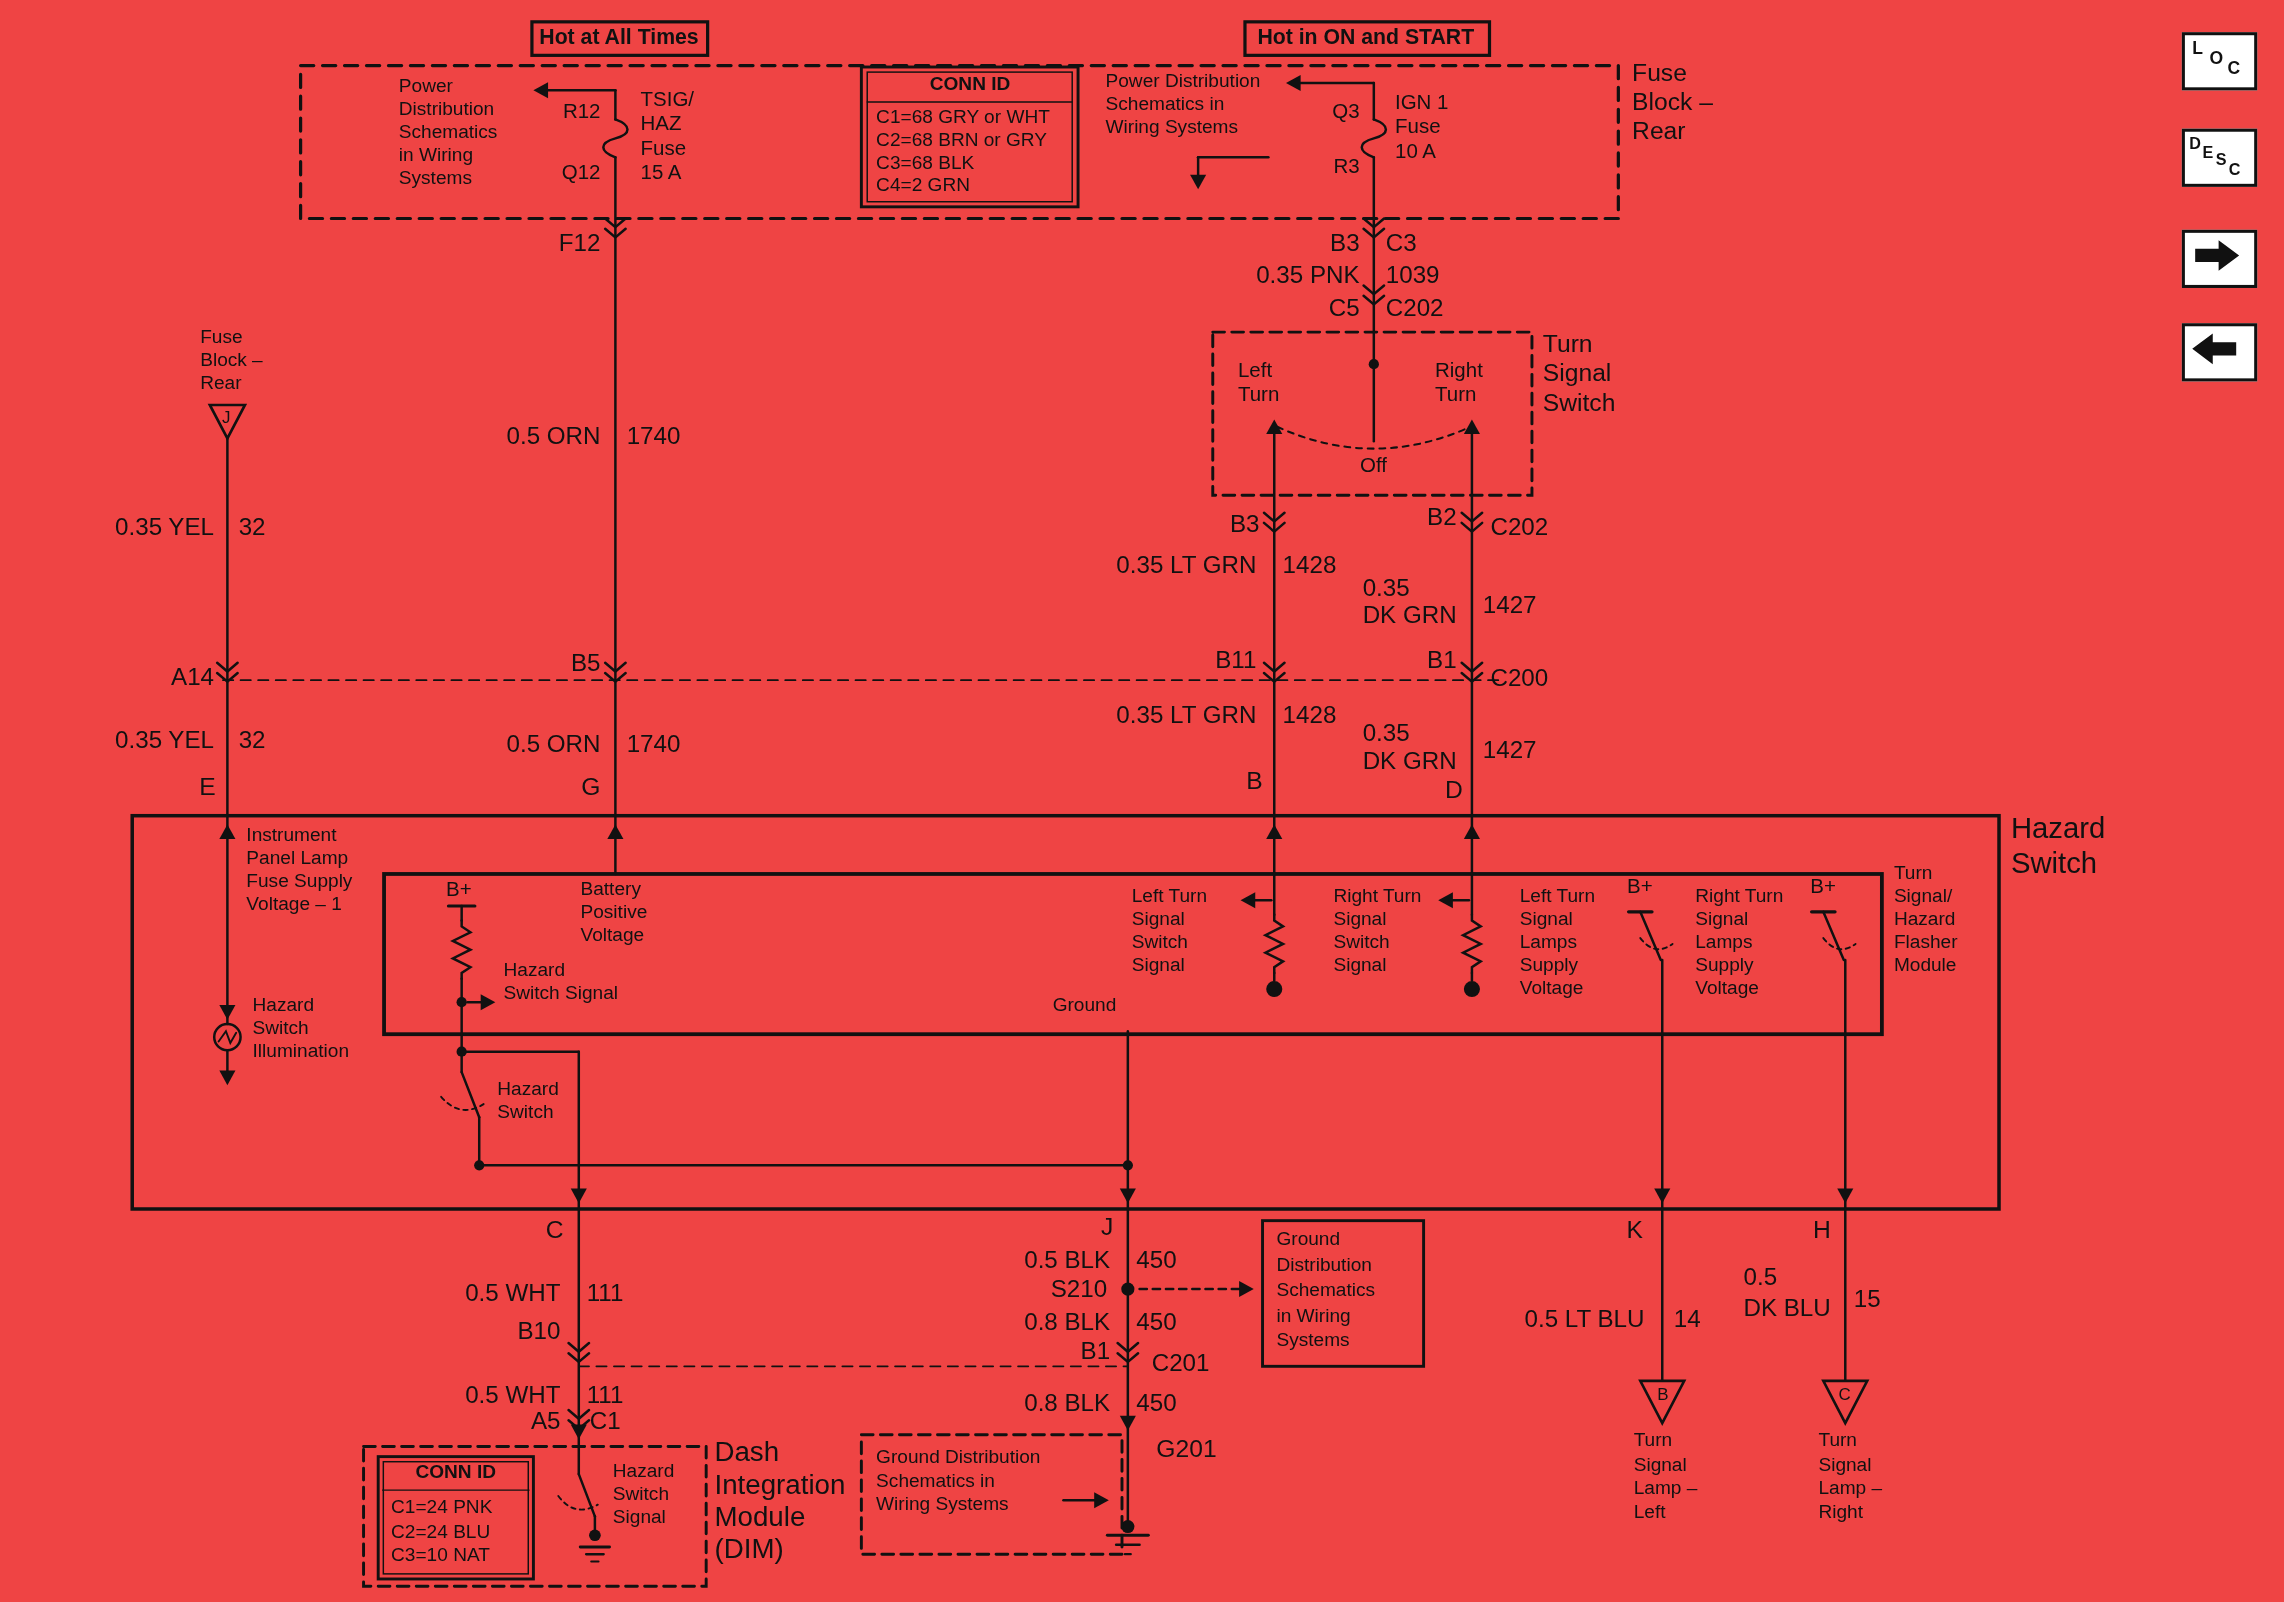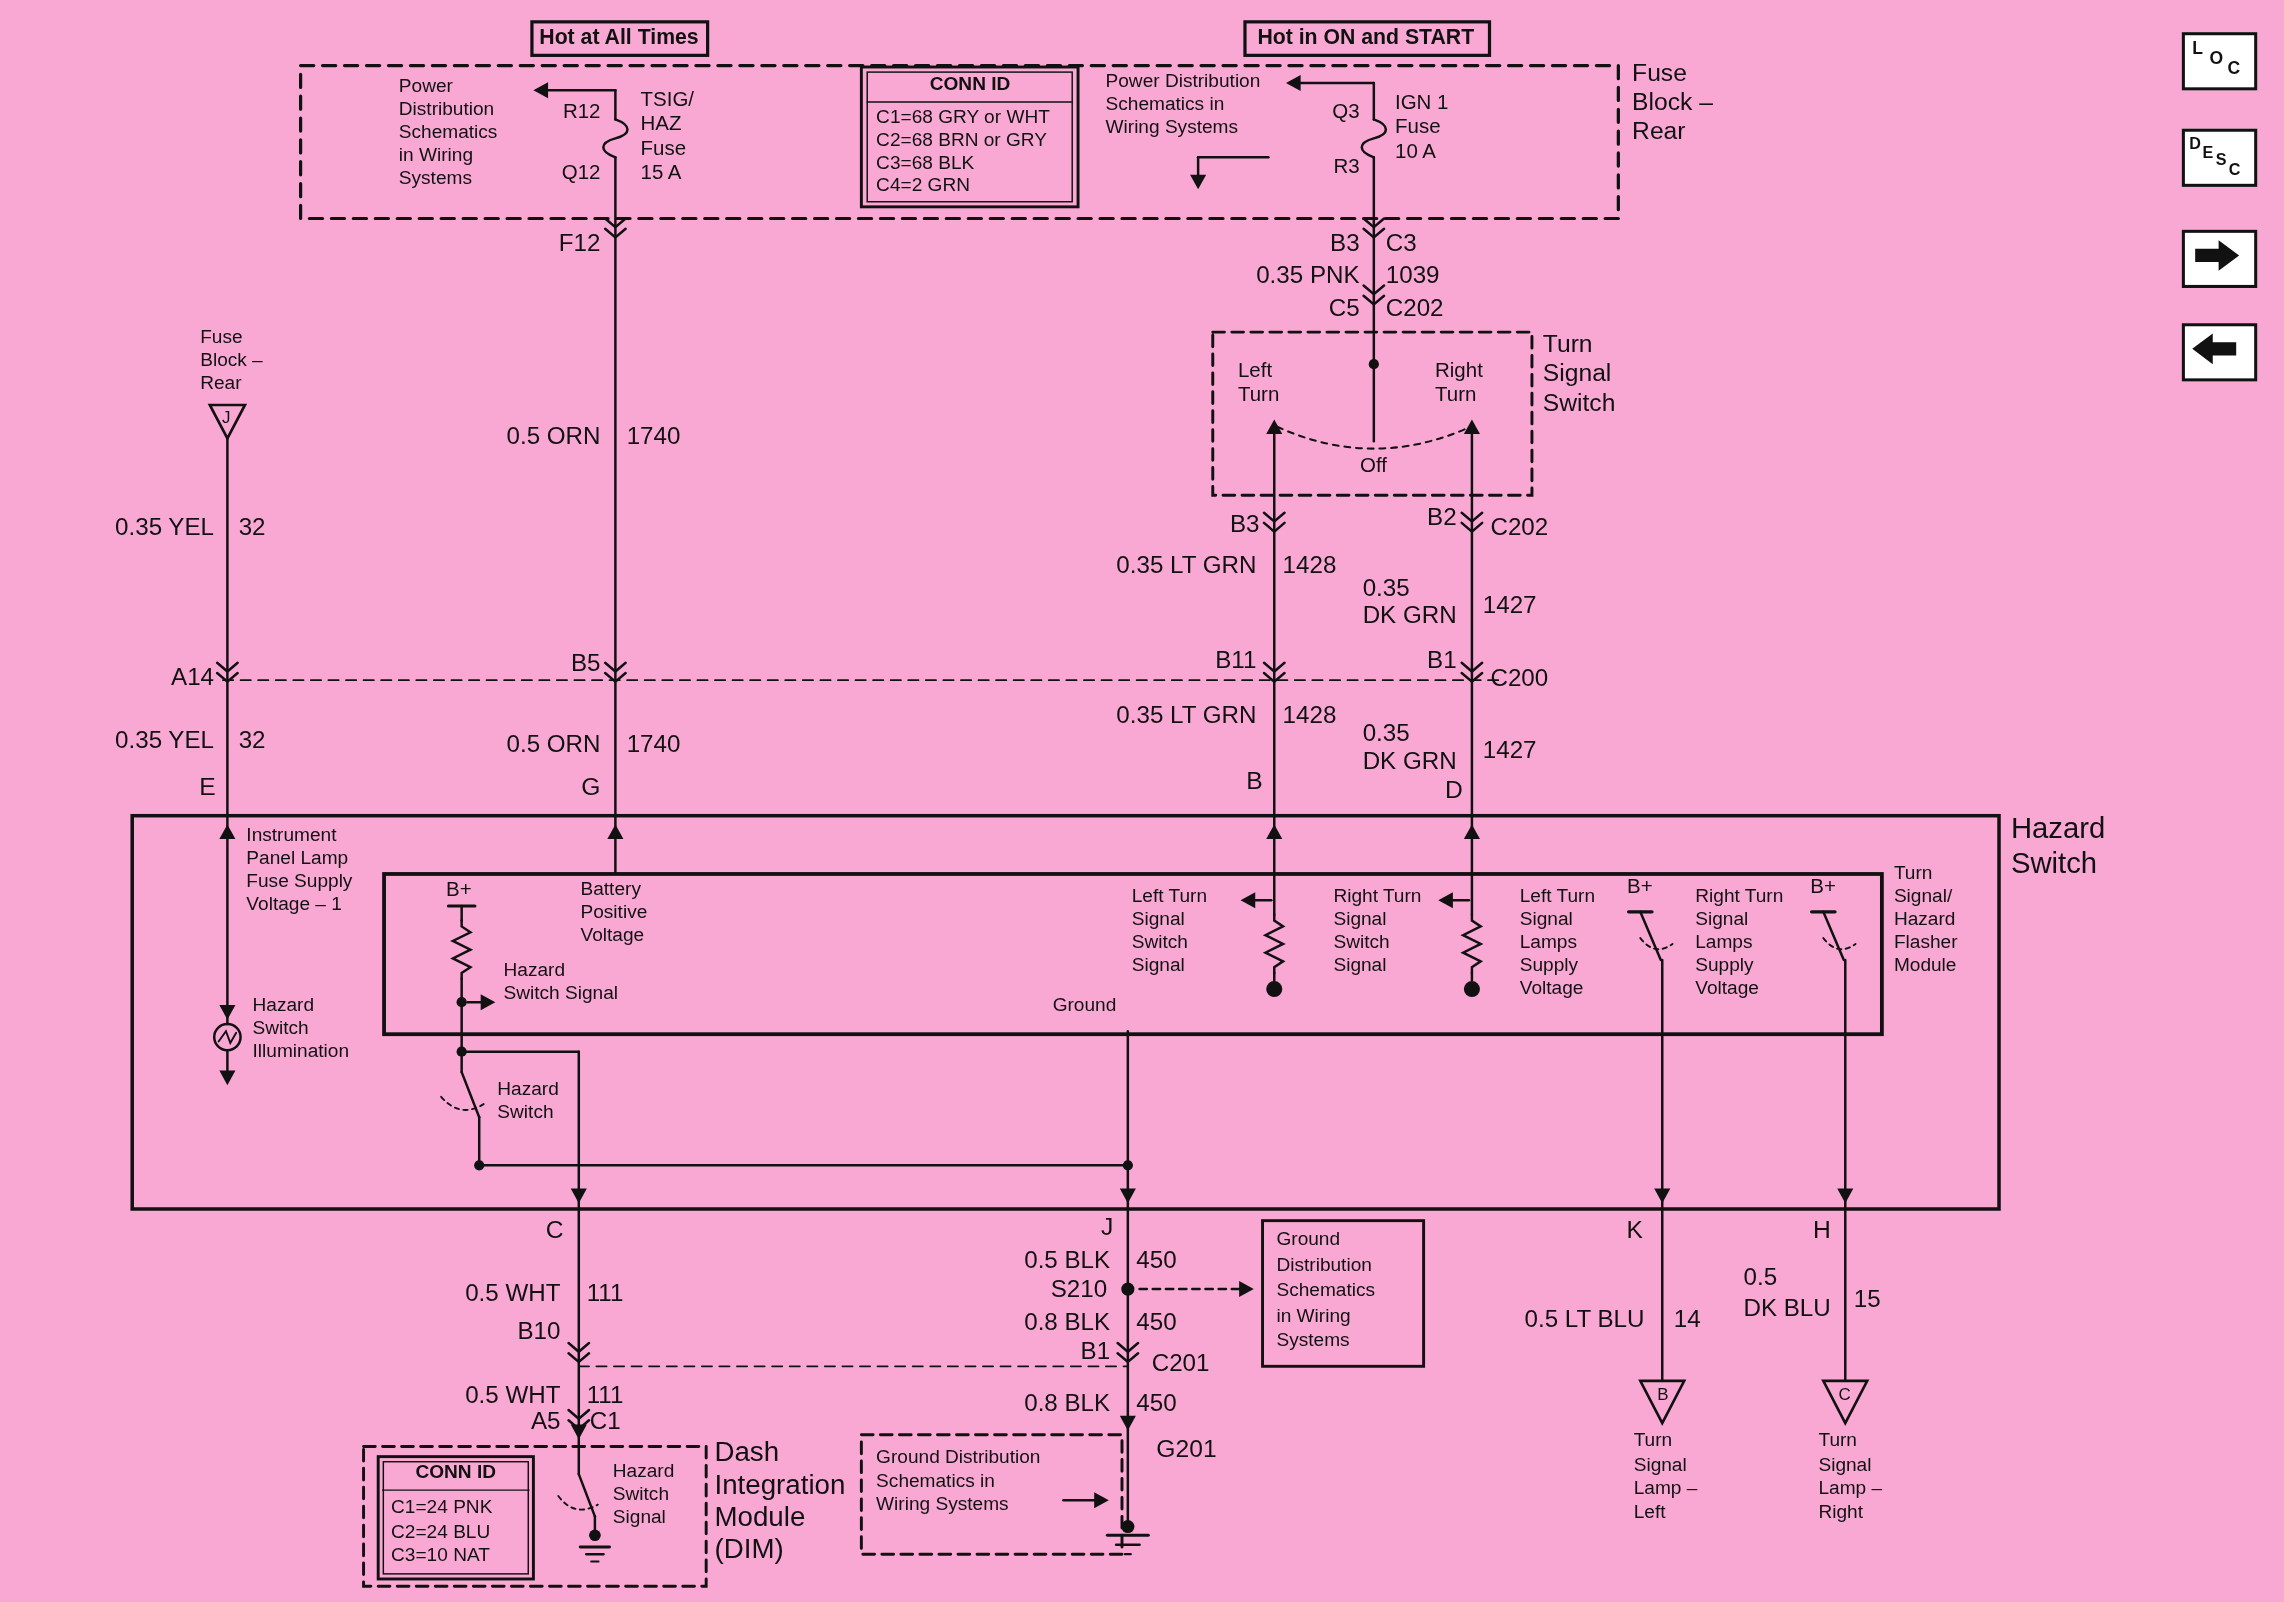--- a/index.html
+++ b/index.html
@@ -1,16 +1,16 @@
 <!DOCTYPE html>
 <html style="font-size:15px"><head>
 <meta charset="utf-8">
 <style>
   html,body{margin:0;padding:0;background:#fff;}
-  #stage{position:relative;width:2285px;height:1603px;background:#f9a8d4;overflow:hidden;
+  #stage{position:relative;width:2285px;height:1603px;background:#ef4444;overflow:hidden;
          font-family:"Liberation Sans",sans-serif;color:#111;}
   #diagram{position:absolute;left:0;top:0;width:1484px;height:1046px;
            transform:scale(1.53974,1.53182);transform-origin:0 0;}
   #wires{position:absolute;left:0;top:0;}
   .lbl{position:absolute;white-space:pre-line;color:#111;
        font:12.4px/15px "Liberation Sans",sans-serif;}
   .s14{font-size:13.3px;line-height:16px;}
   .s16{font-size:15.7px;line-height:18px;}
   .s17{font-size:16px;line-height:19px;}
   .s19{font-size:18px;line-height:21px;}

